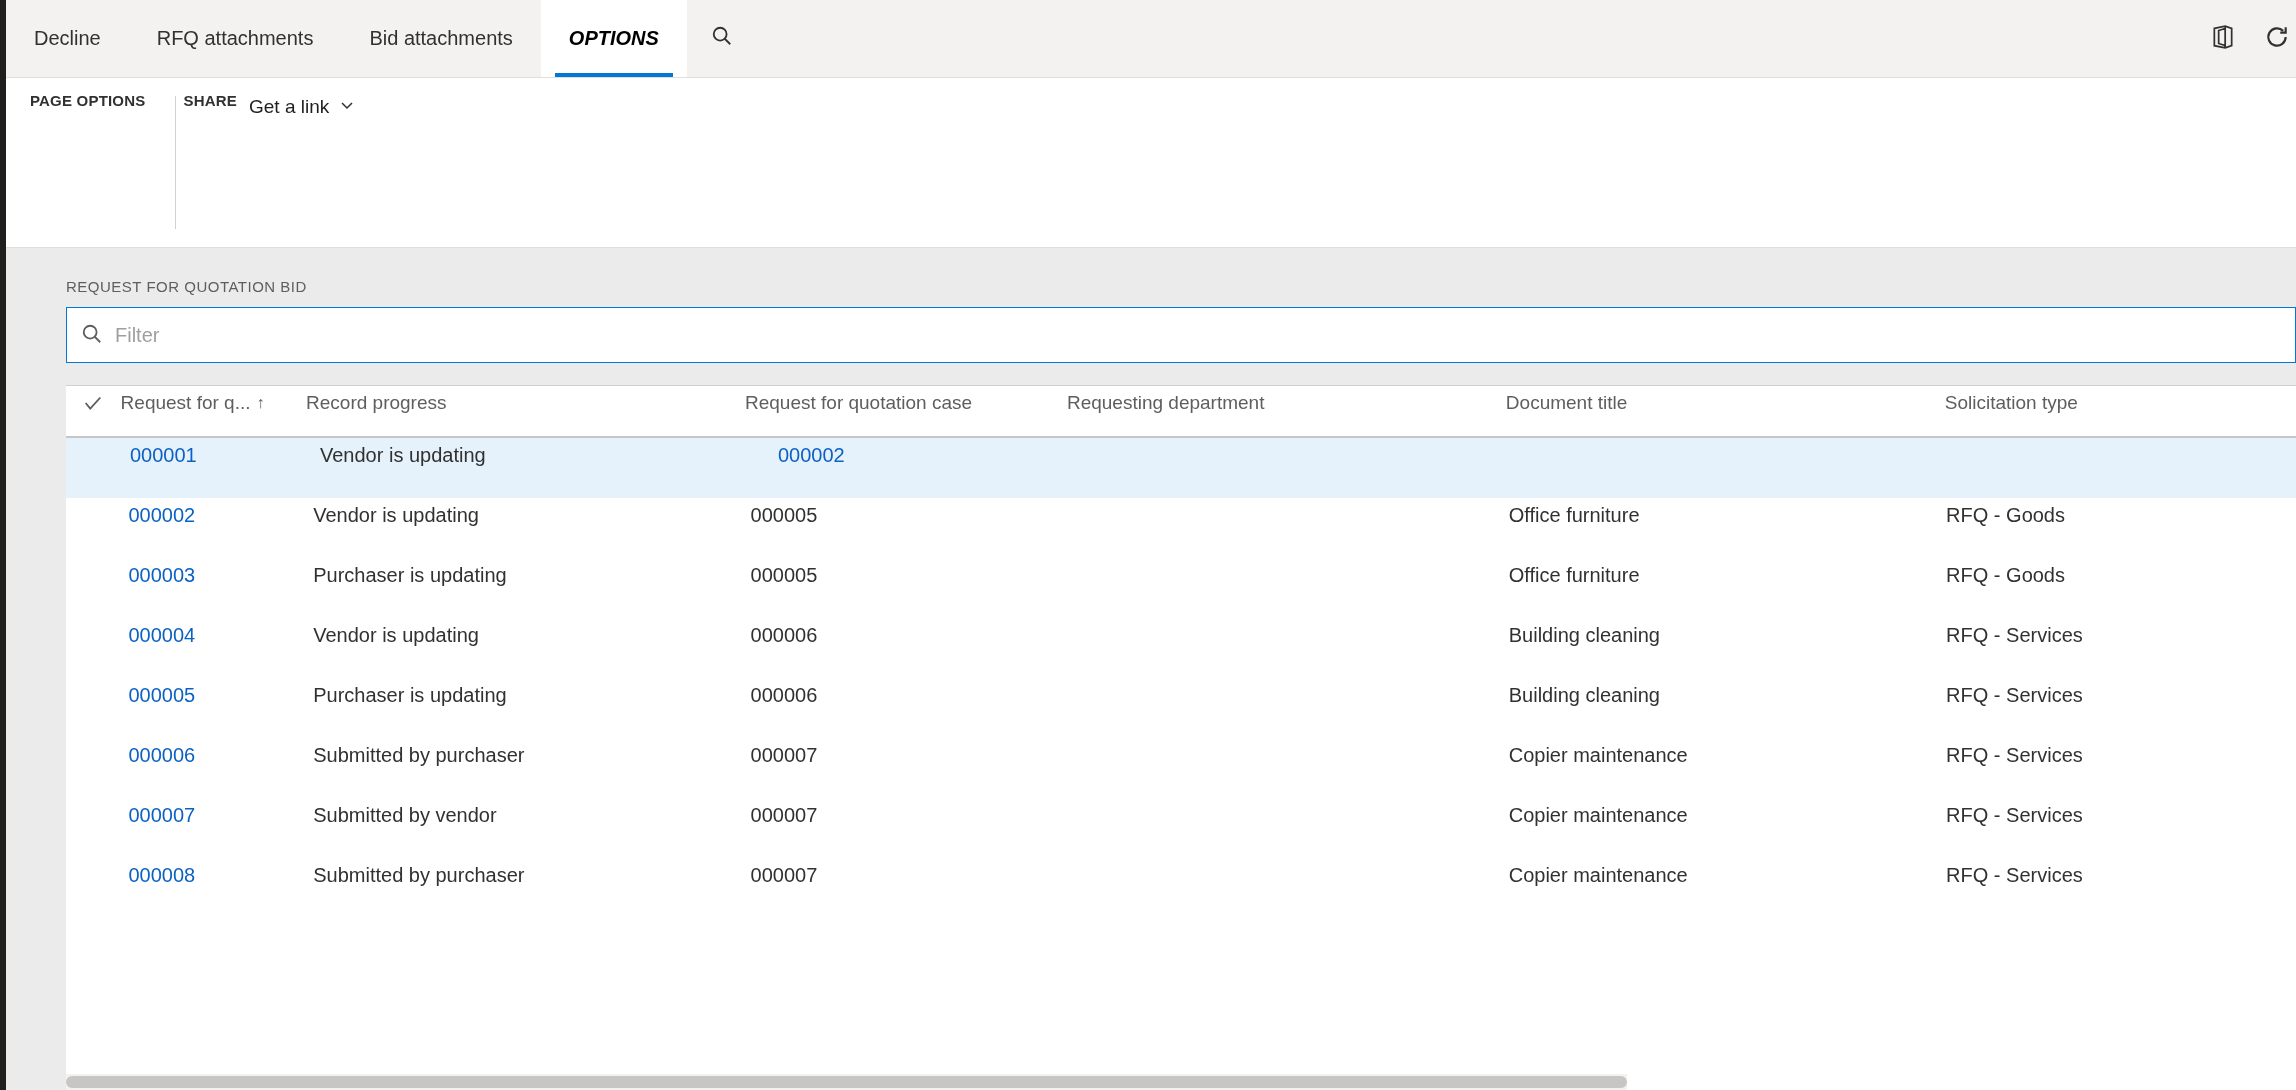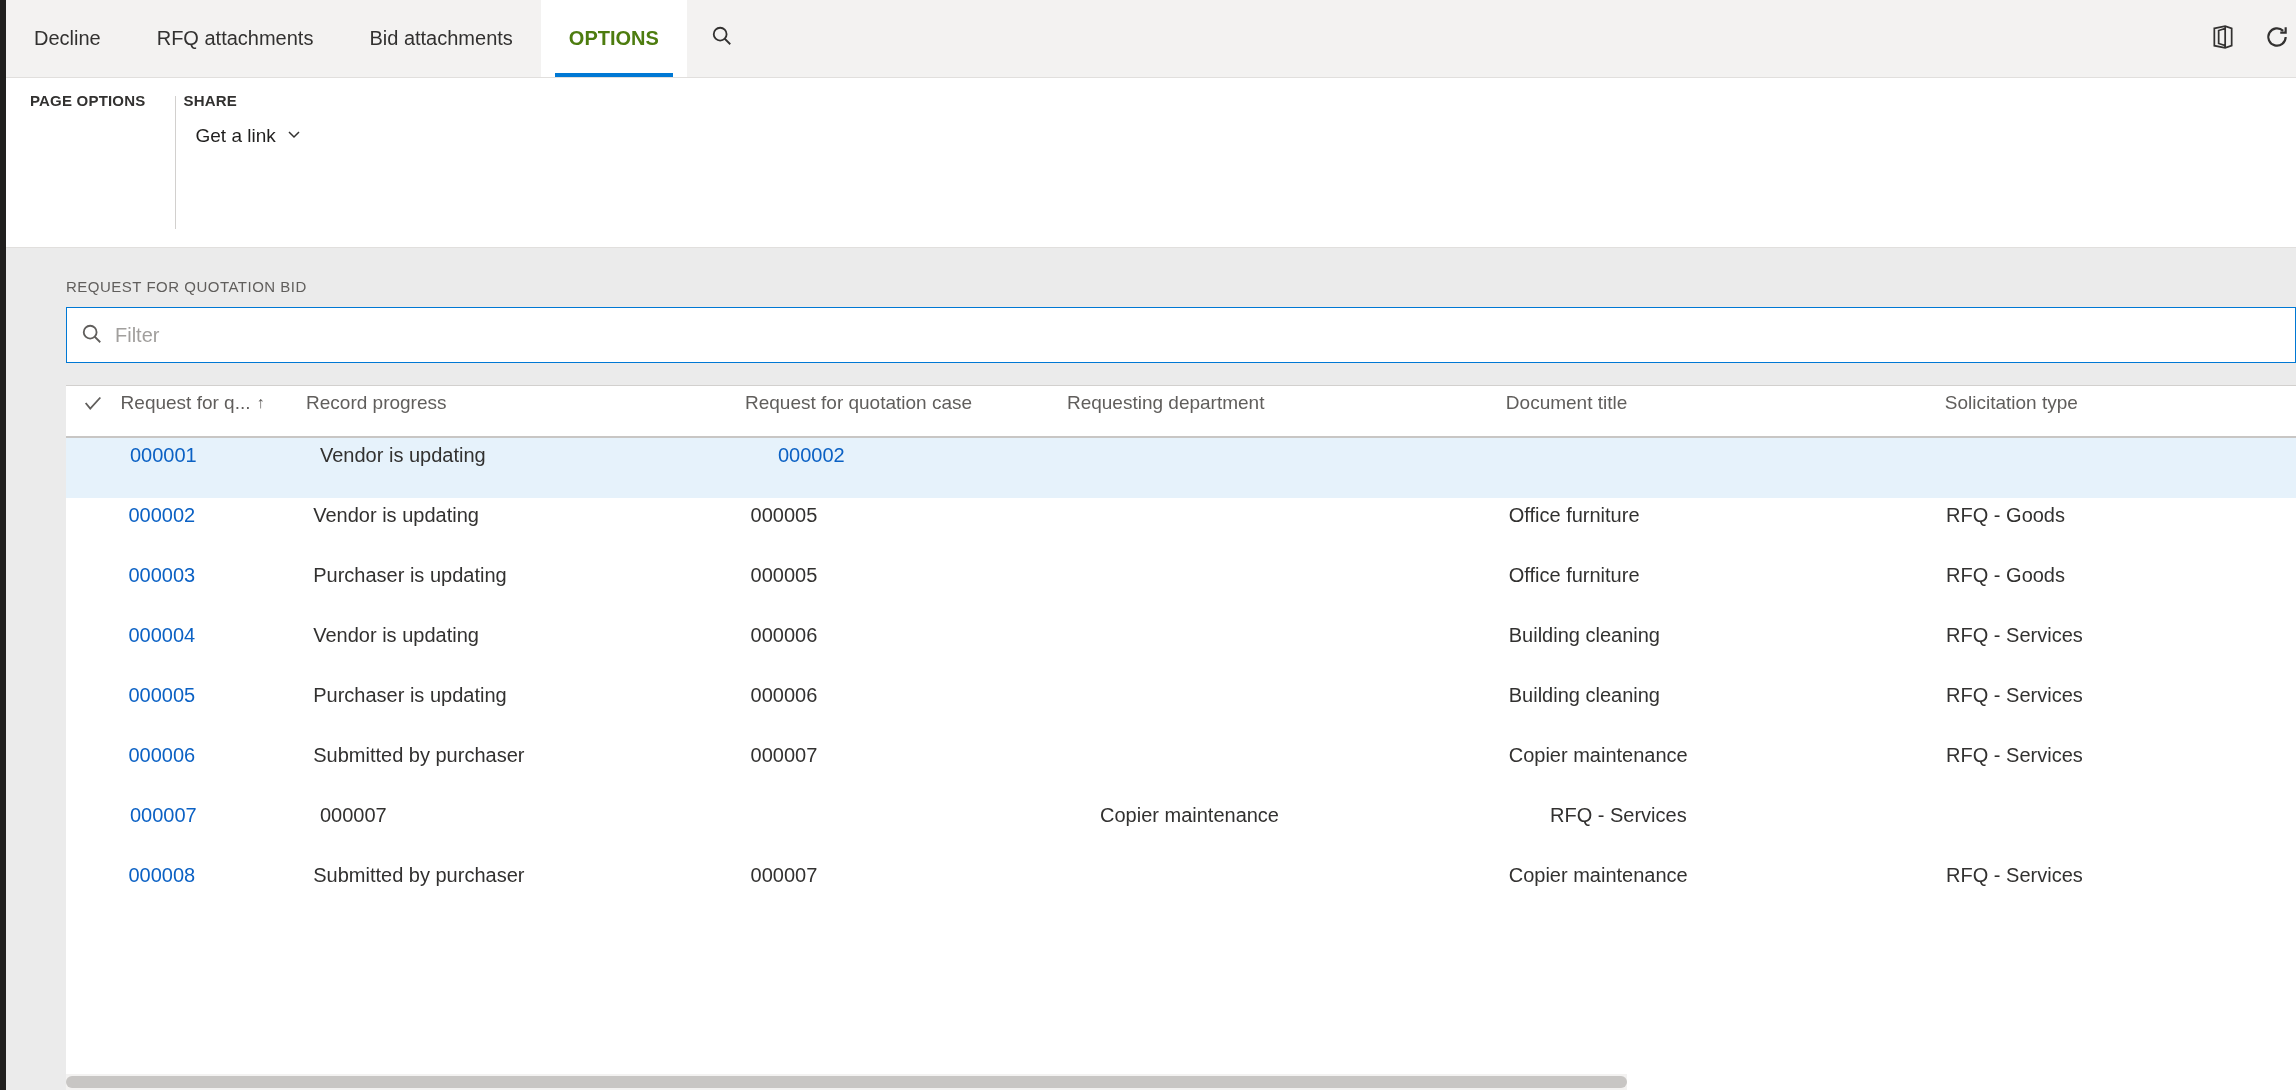--- a/index.html
+++ b/index.html
@@ -42,22 +42,23 @@
     display: flex;
     align-items: center;
     padding: 16px 28px;
     font-size: 20px;
     color: #323130;
     position: relative;
     user-select: none;
   }
   .tab.active {
     background: #ffffff;
-    color: #4d7c0f;
+    color: #000000;
     font-weight: 600;
+    font-style: italic;
   }
   .tab.active::after {
     content: "";
     position: absolute;
     left: 14px; right: 14px; bottom: 0;
     height: 4px;
     background: #0078d4;
   }
   .tab.search-tab { padding: 0 24px; }
   .tab.search-tab svg { width: 22px; height: 22px; }
@@ -74,21 +75,21 @@
   .ribbon {
     background: #ffffff;
     display: flex;
     padding: 14px 0 14px 16px;
     min-height: 170px;
     border-bottom: 1px solid #e1dfdd;
   }
   .ribbon-group {
     padding: 0 30px 0 8px;
     display: flex;
-    flex-direction: column;
+    flex-direction: row;
     position: relative;
   }
   .ribbon-group + .ribbon-group::before {
     content: "";
     position: absolute;
     left: 0; top: 4px; bottom: 4px;
     width: 1px;
     background: #d2d0ce;
   }
   .ribbon-group-title {
@@ -374,20 +375,21 @@
               <div class="c-rfq linkcell">000006</div>
               <div class="c-reply">Submitted by purchaser</div>
               <div class="c-case">000007</div>
               <div class="c-dept"></div>
               <div class="c-title">Copier maintenance</div>
               <div class="c-soltype">RFQ - Services</div>
             </div>
             <div class="grid-row">
               <div class="c-check"></div>
               <div class="c-rfq linkcell">000007</div>
+              <div class="c-reply">Submitted by vendor</div>
               <div class="c-case">000007</div>
               <div class="c-dept"></div>
               <div class="c-title">Copier maintenance</div>
               <div class="c-soltype">RFQ - Services</div>
             </div>
             <div class="grid-row">
               <div class="c-check"></div>
               <div class="c-rfq linkcell">000008</div>
               <div class="c-reply">Submitted by purchaser</div>
               <div class="c-case">000007</div>

